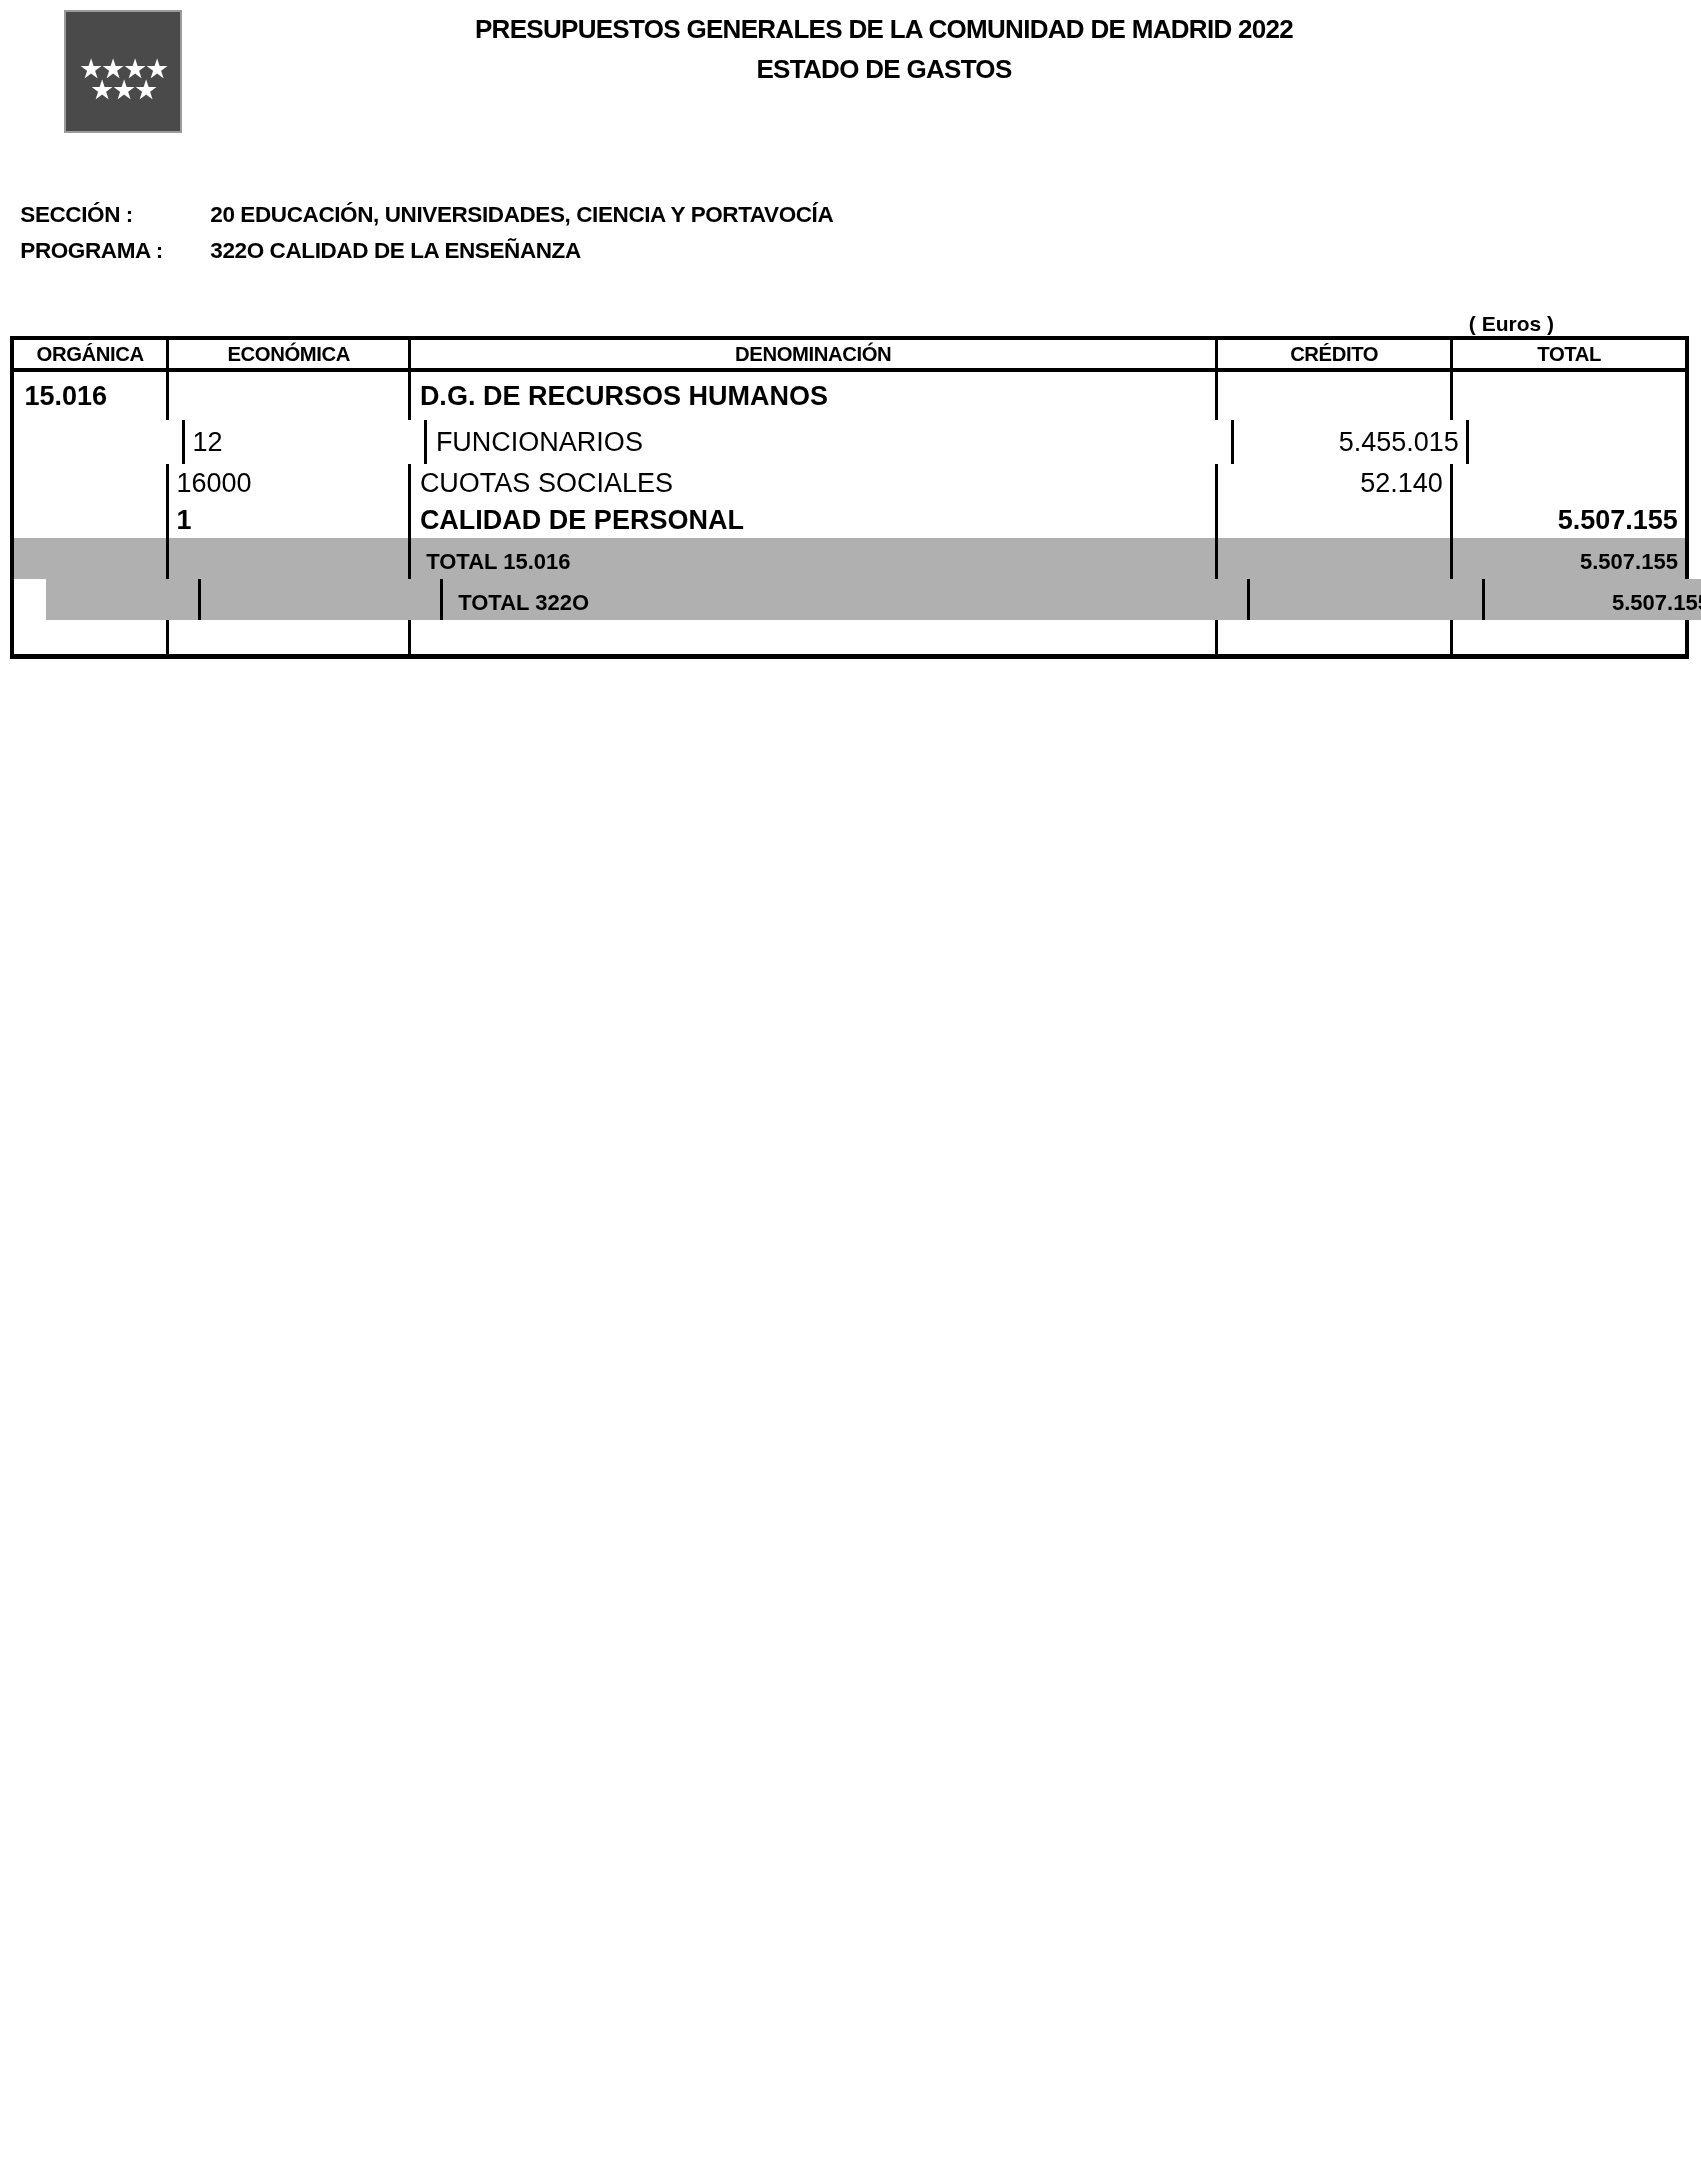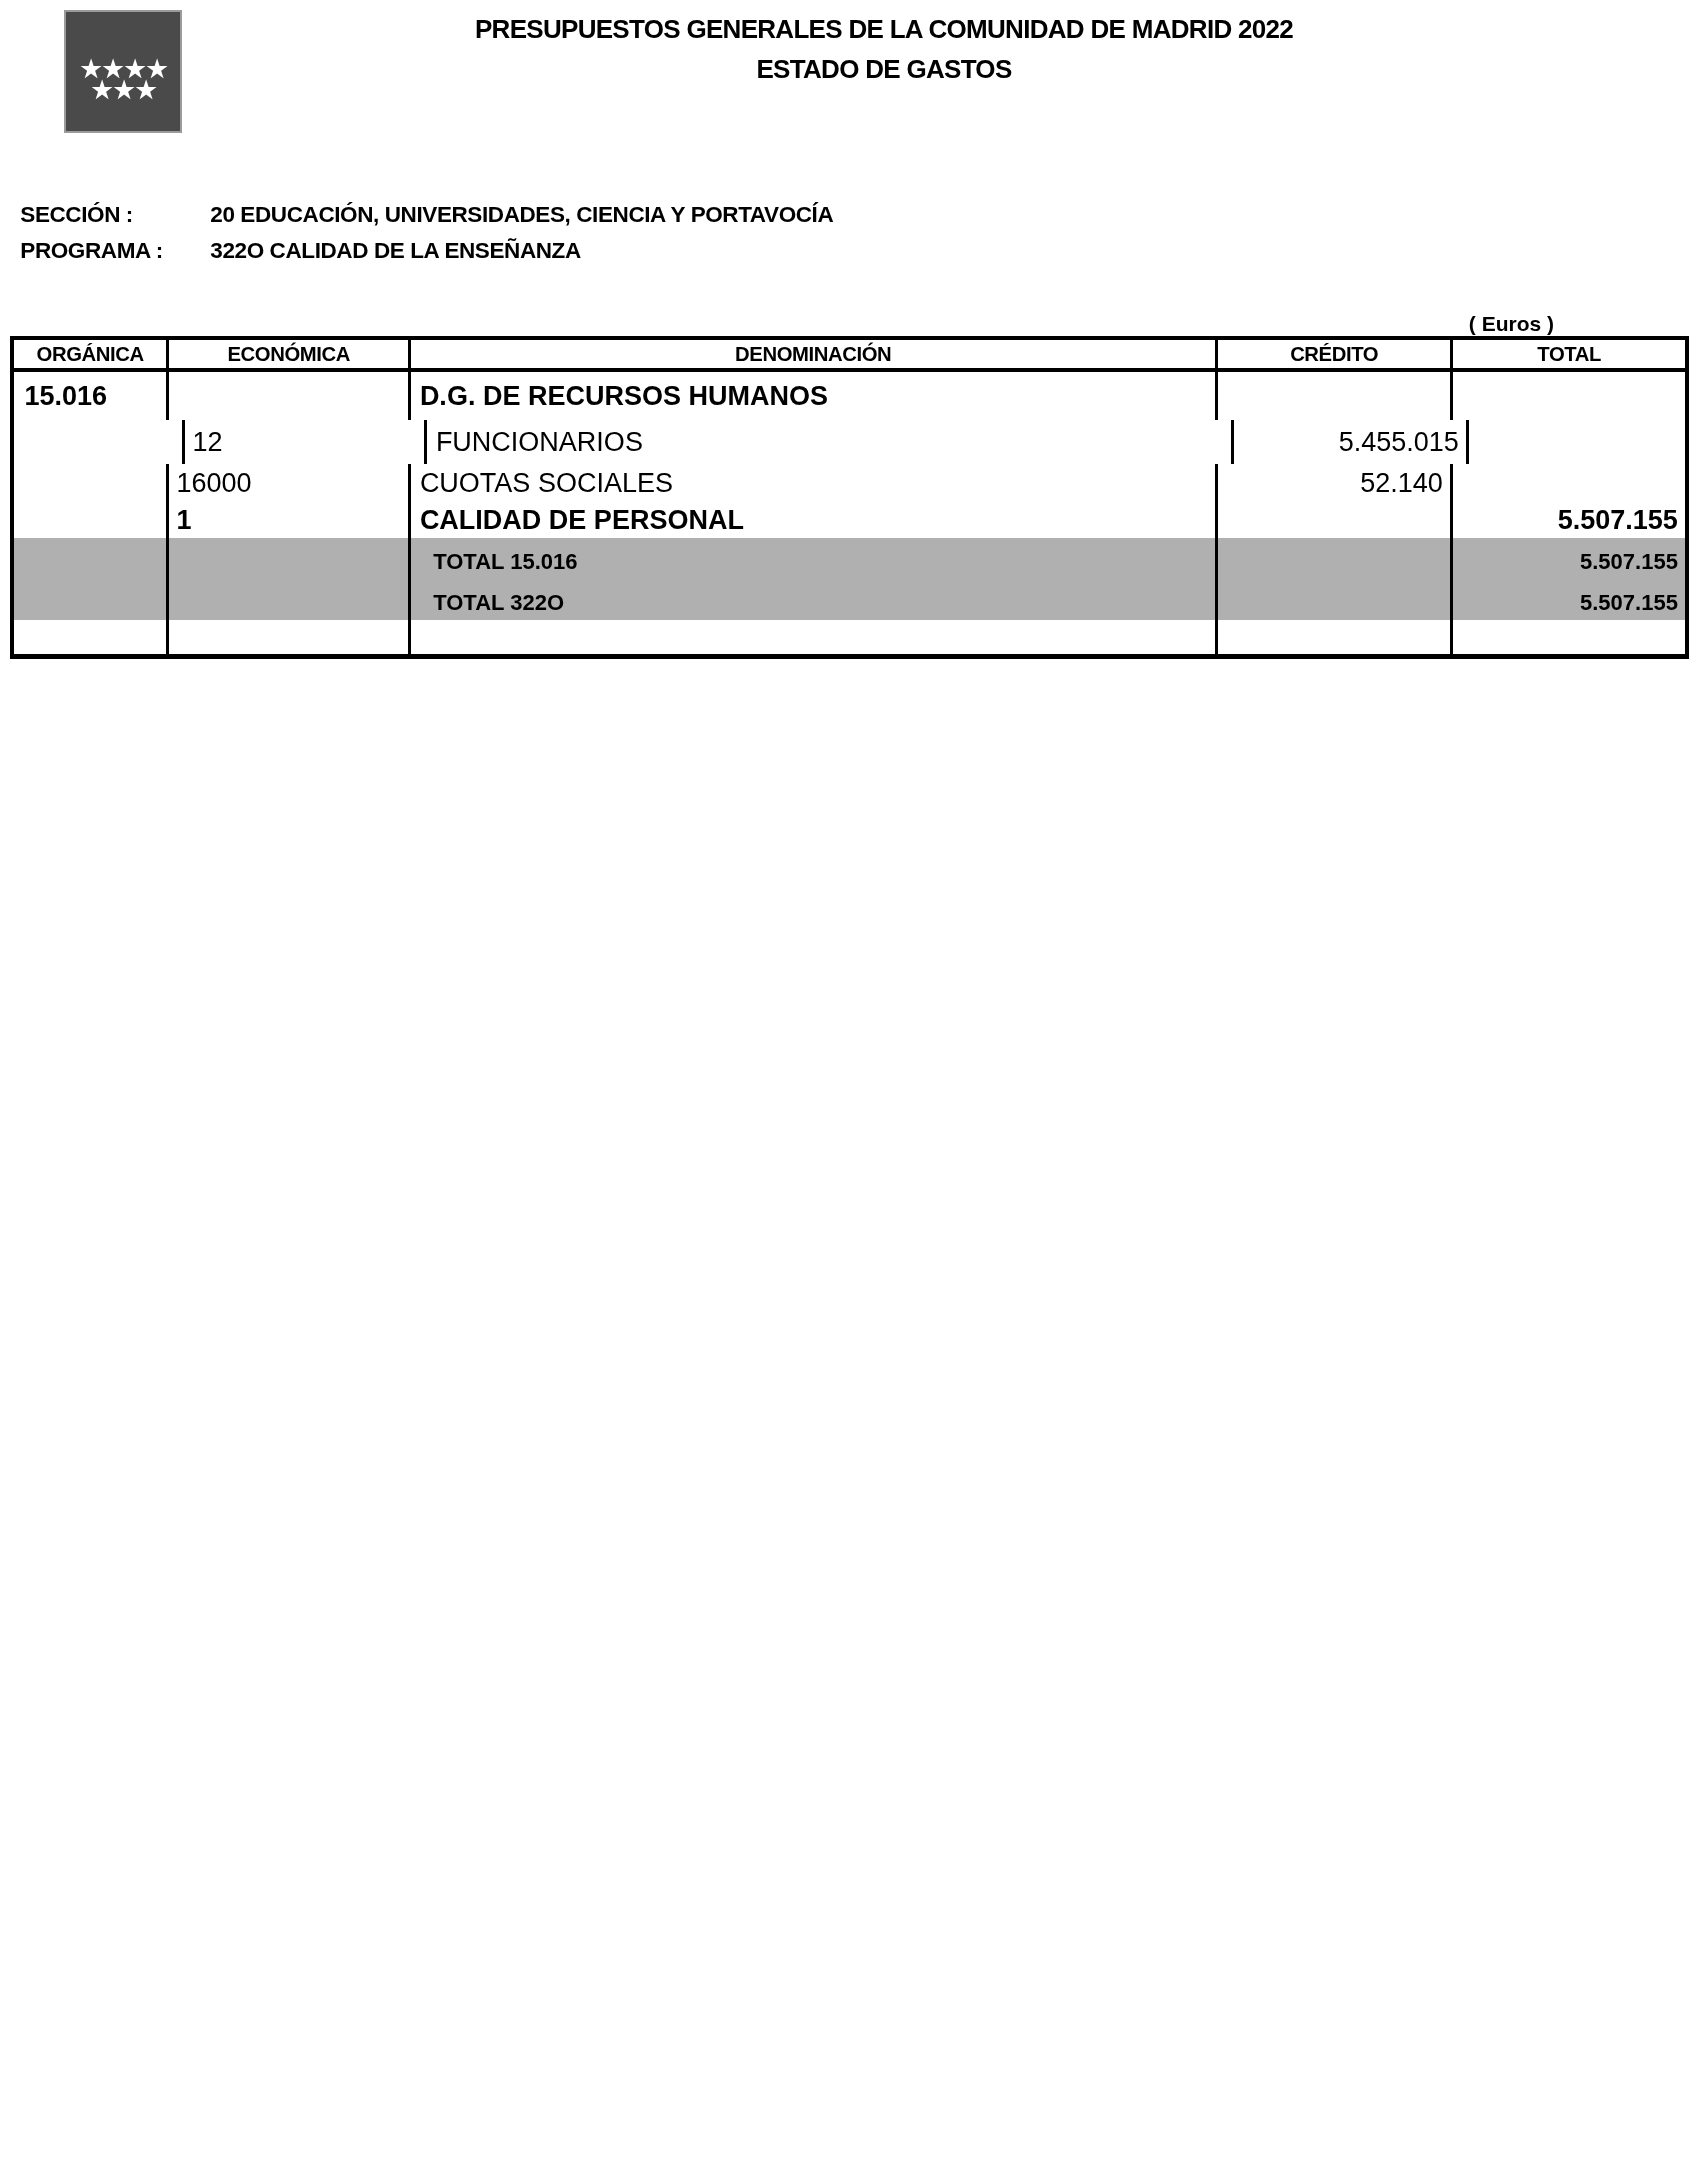--- a/index.html
+++ b/index.html
@@ -103,38 +103,38 @@
     font-weight: bold;
     font-size: 20.3px;
     letter-spacing: -0.4px;
   }
 
   .r1 { height: 48px; }
   .r2 { height: 44px; padding-left: 16px; }
   .r3 { height: 38px; }
   .r4 { height: 36px; }
   .r5 { height: 41px; }
-  .r6 { height: 41px; }
+  .r6 { height: 41px; margin-left: 32px; }
   .r7 { height: 34px; }
 
   .c-org { padding-left: 10.2px; }
   .c-eco { padding-left: 7.3px; }
   .c-den { padding-left: 8.7px; }
   .c-cre, .c-tot { justify-content: flex-end; padding-right: 7.3px; }
 
   .bold { font-weight: bold; }
 
   .gray-row .t-cell {
     background: var(--total-row-bg, #B0B0B0);
     align-items: flex-end;
     padding-bottom: 4.4px;
     font-weight: bold;
     font-size: 22px;
   }
-  .gray-row .c-den { padding-left: 22px; }
+  .gray-row .c-den { padding-left: 15px; }
 </style>
 </head>
 <body>
 
 <div class="page">
 
   <div class="logo">
     <div class="logo-stars-row">★★★★</div>
     <div class="logo-stars-row">★★★</div>
   </div>

